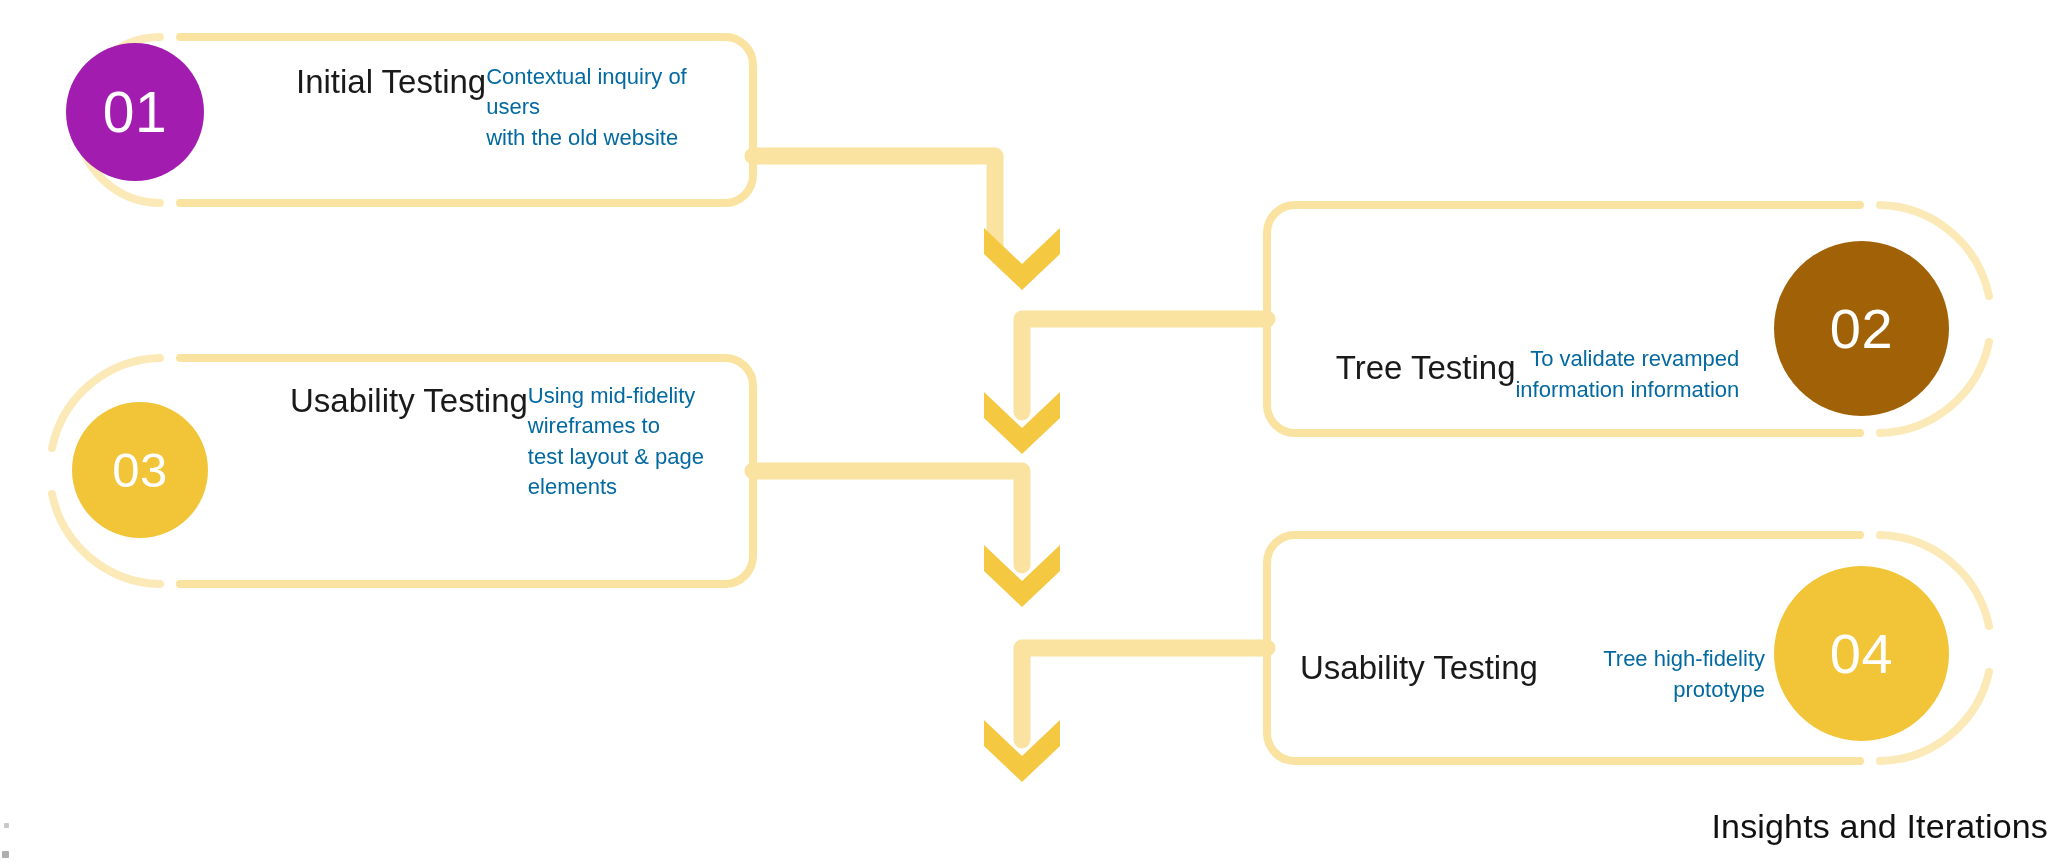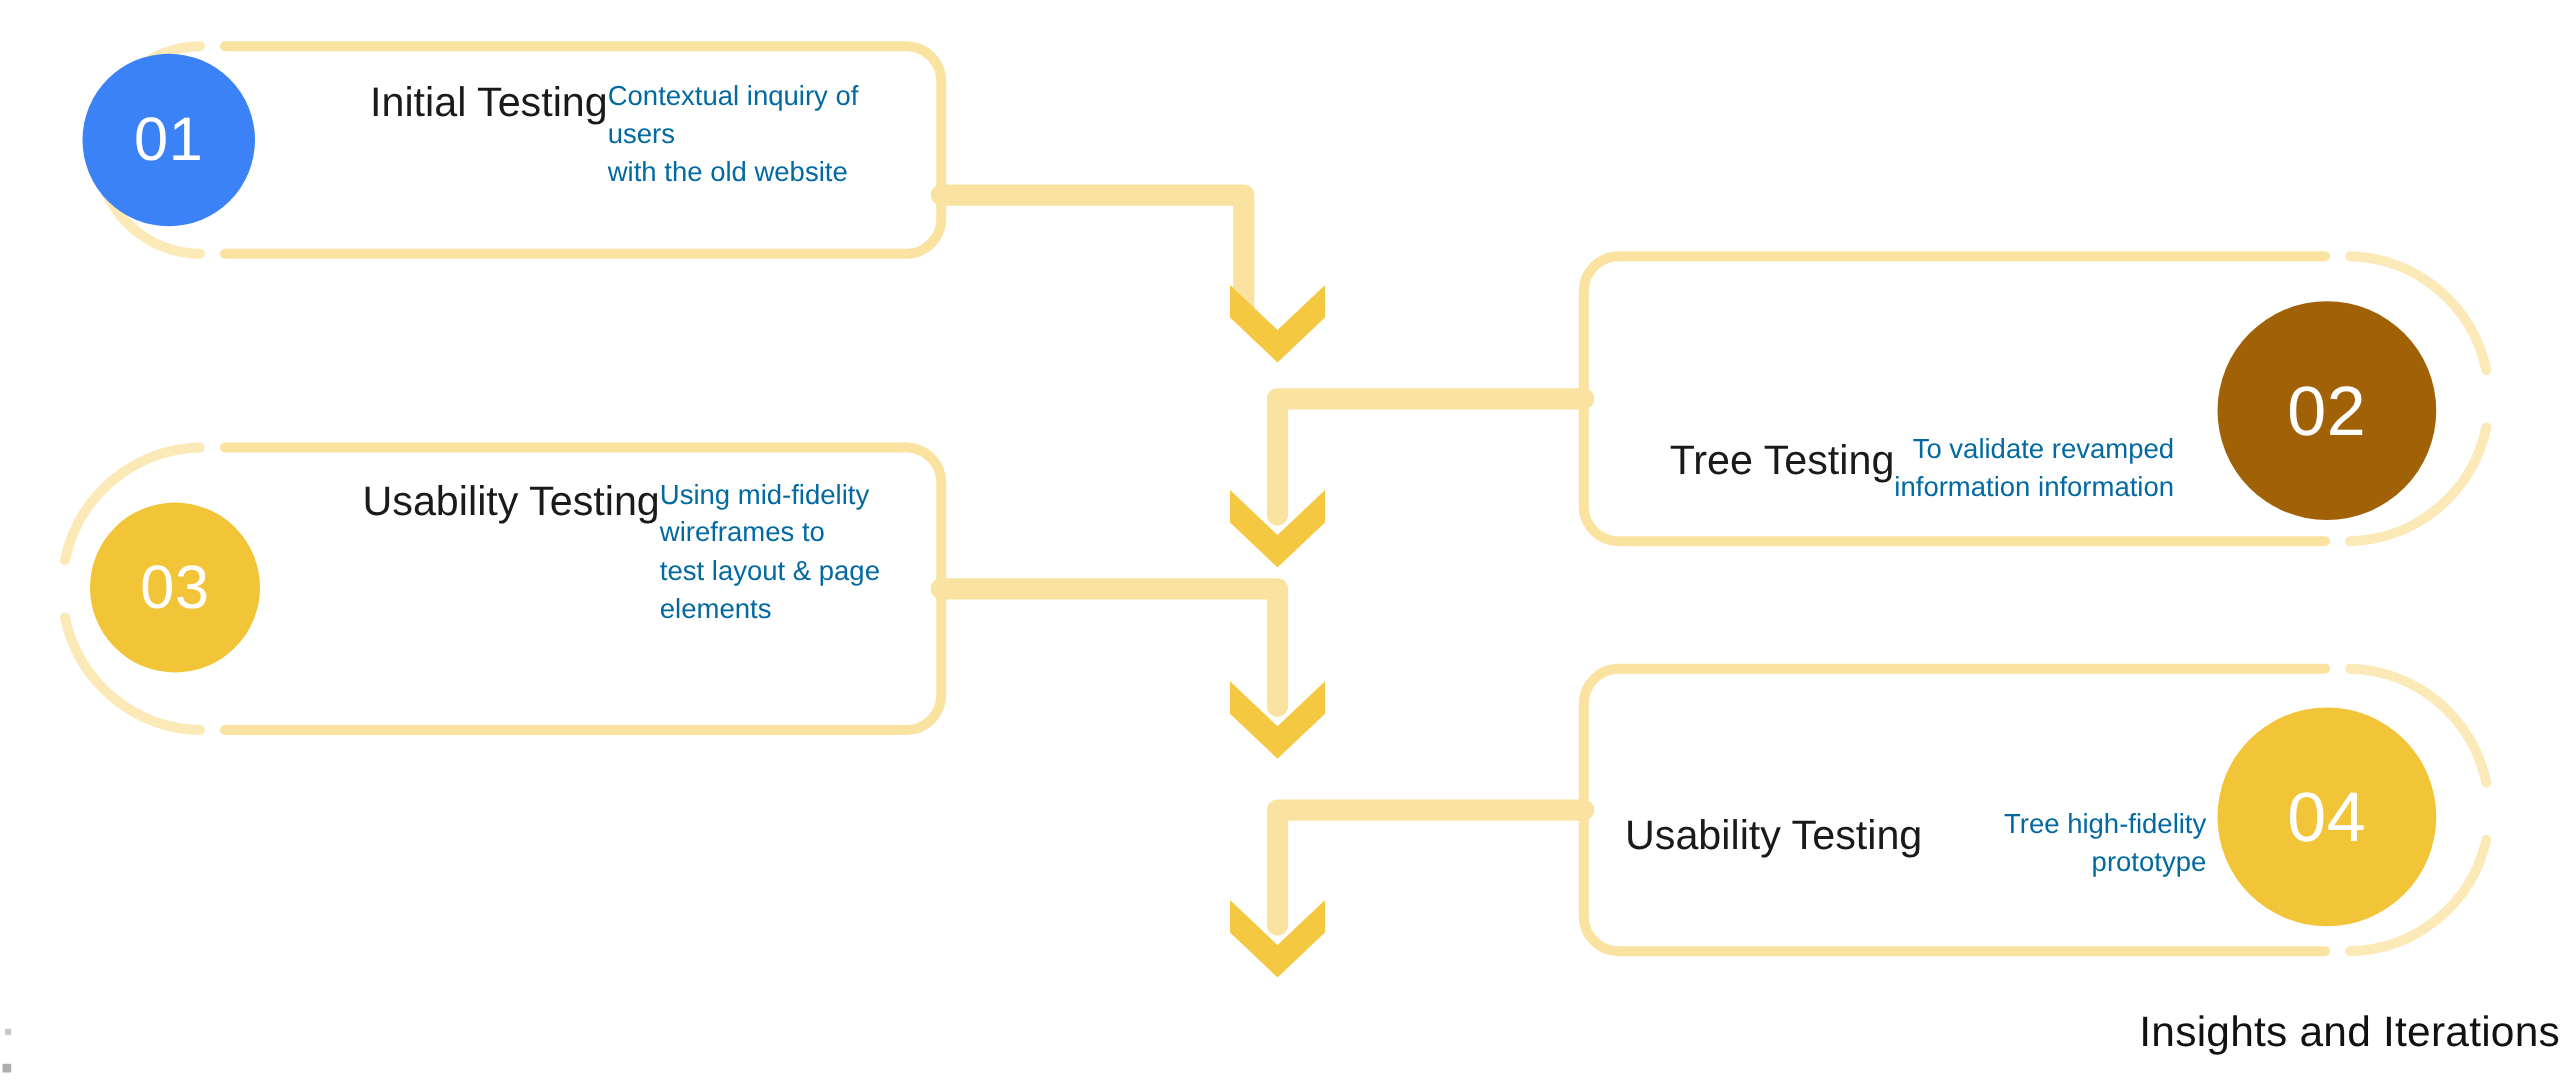--- a/index.html
+++ b/index.html
@@ -147,21 +147,21 @@
       <use href="#chev" x="1022" y="545"></use>
     </g>
 
     <g>
       <path d="M 1267 648 L 1022 648 L 1022 740" fill="none" stroke="#FAE3A0" stroke-width="17" stroke-linecap="round" stroke-linejoin="round"></path>
       <use href="#chev" x="1022" y="720"></use>
     </g>
 
   </svg>
 
-  <div class="num-circle" id="circle-1" style="left:66px; top:43px; width:138px; height:138px; background:#3b82f6; font-size:49px;">
+  <div class="num-circle" id="circle-1" style="left:66px; top:43px; width:138px; height:138px; background:#a21caf; font-size:57px;">
     <span>01</span>
   </div>
 
   <div class="num-circle" id="circle-3" style="left:72px; top:402px; width:136px; height:136px; background:#F2C438; font-size:49px;">
     <span>03</span>
   </div>
 
   <div class="num-circle" id="circle-2" style="left:1774px; top:241px; width:175px; height:175px; background:#a16207; font-size:56px;">
     <span>02</span>
   </div>

